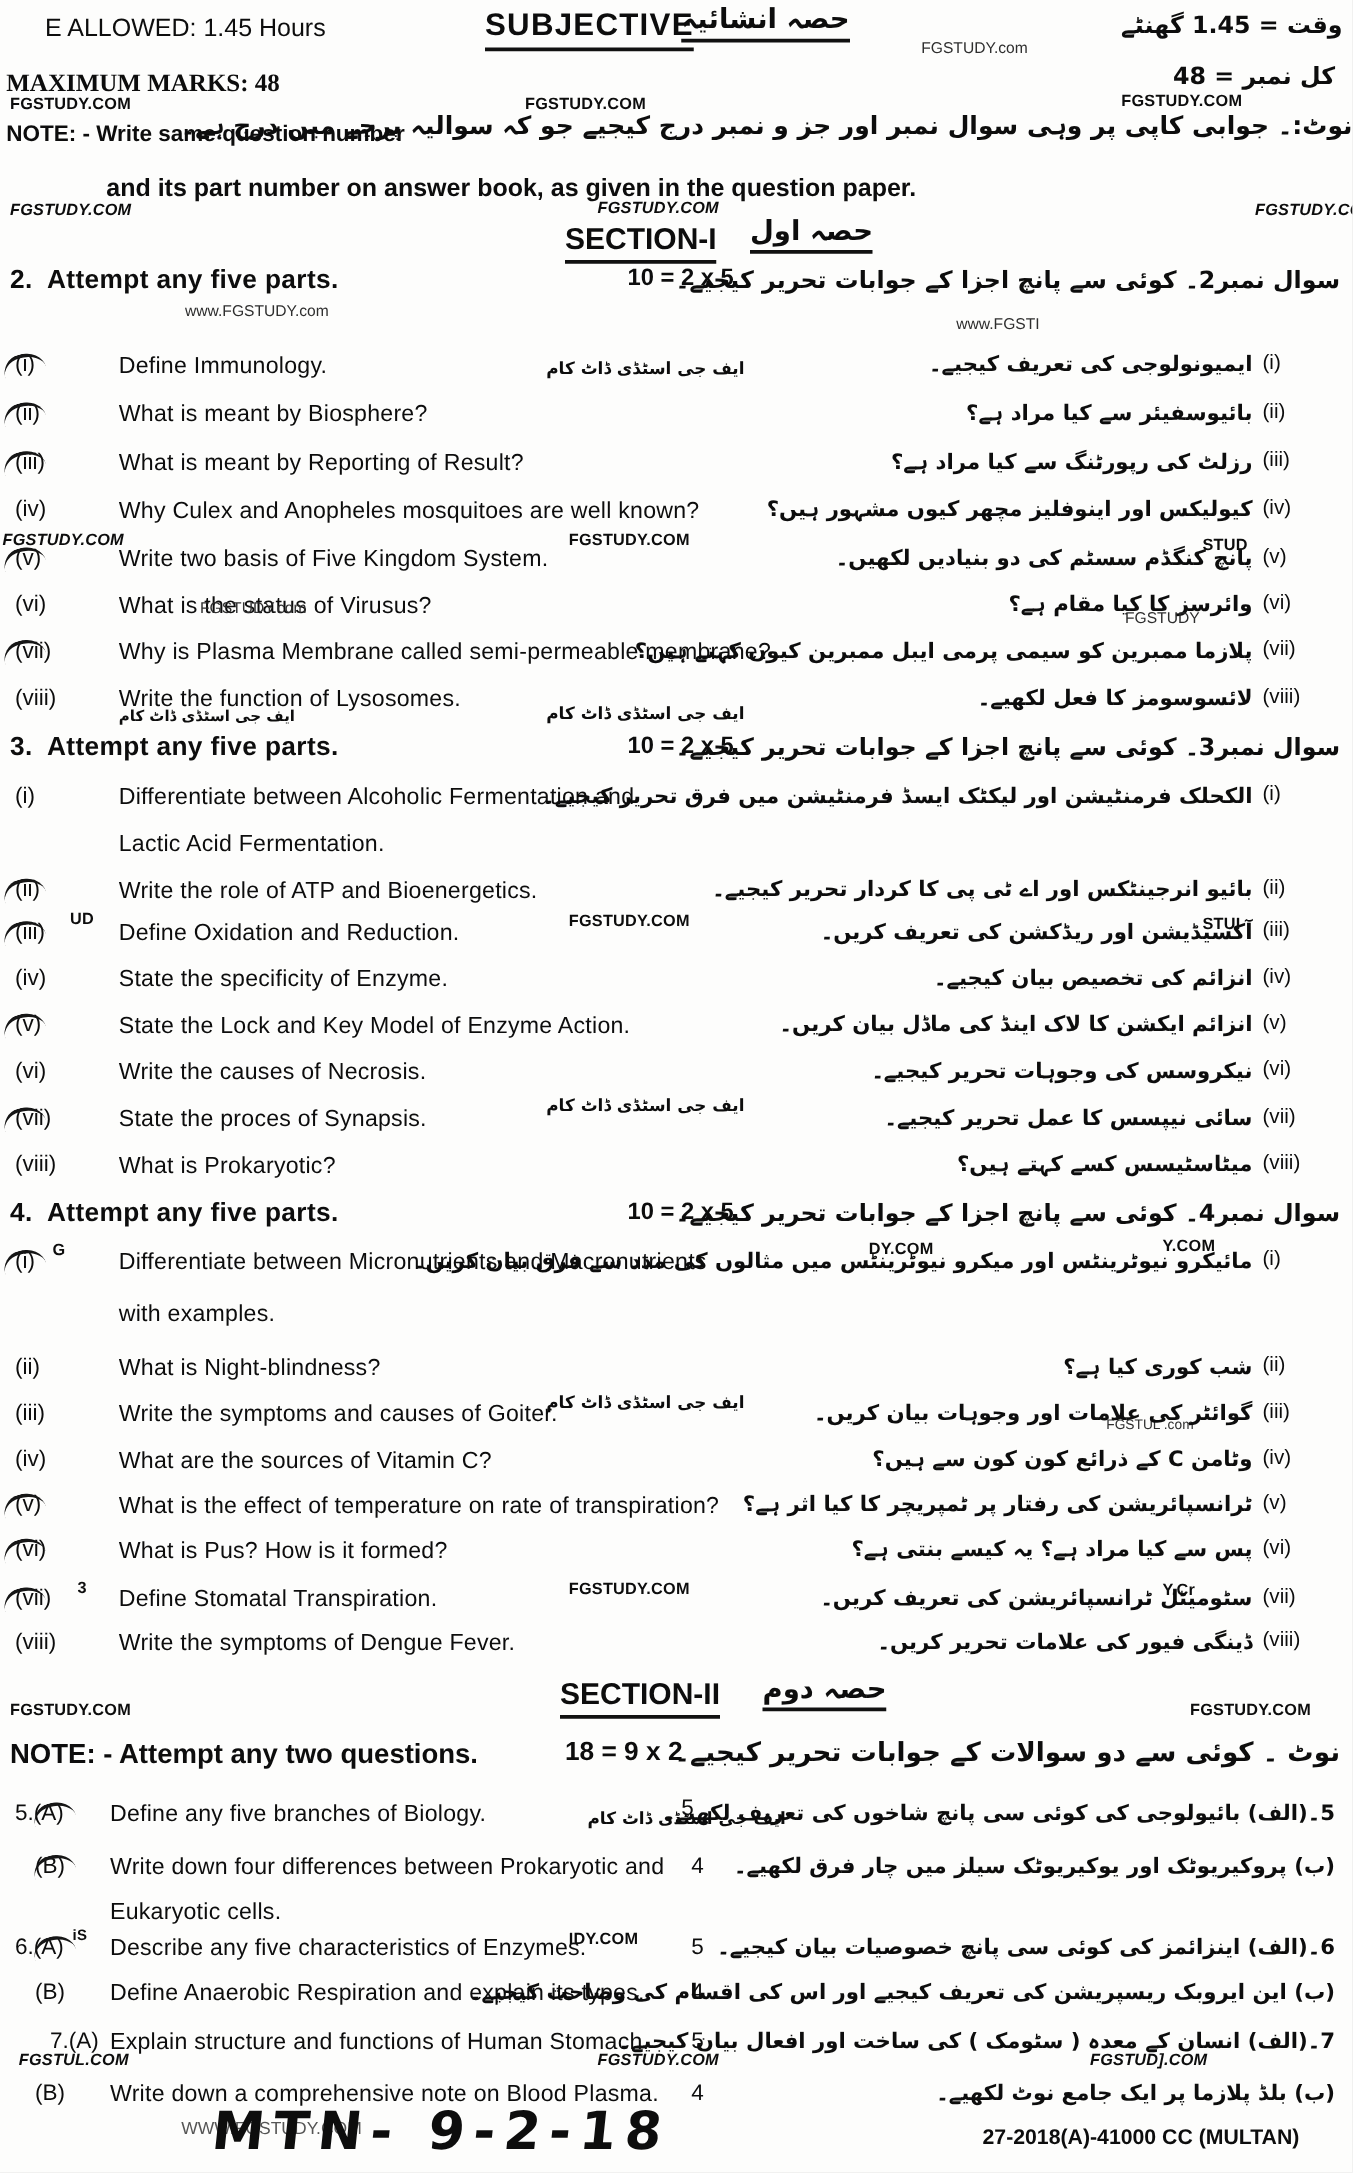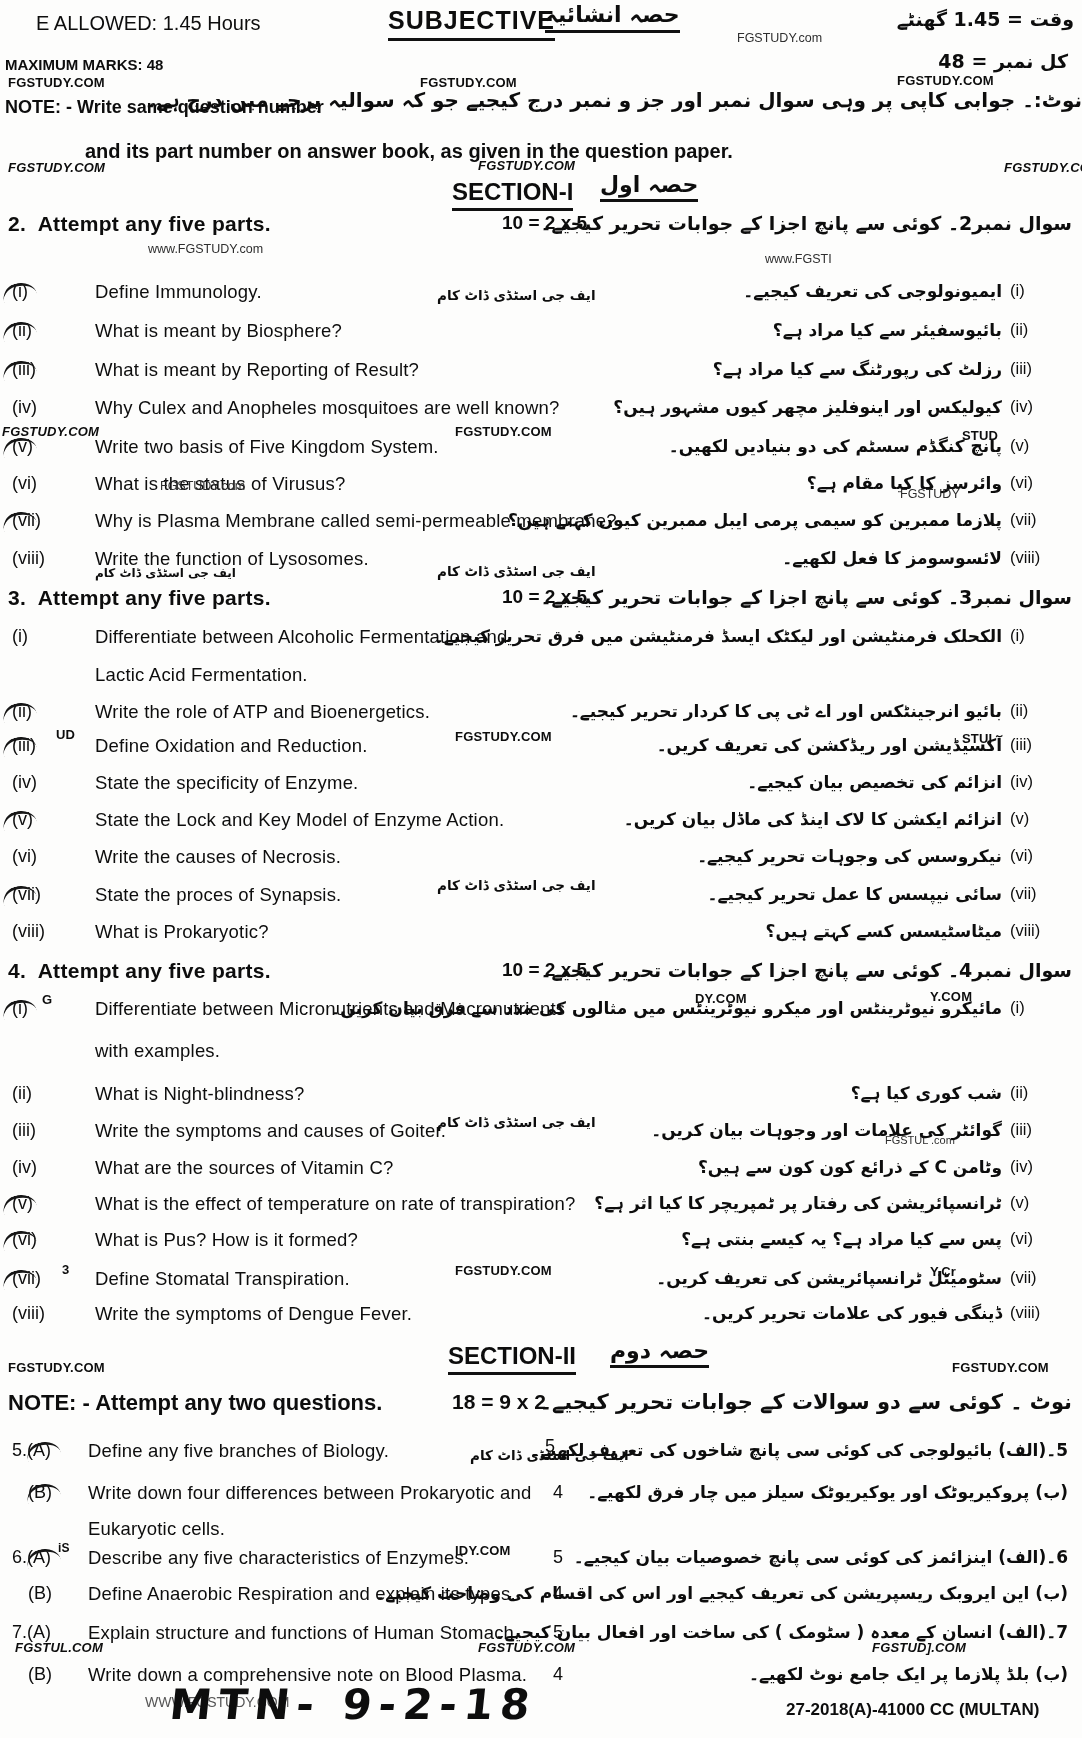--- a/index.html
+++ b/index.html
@@ -30,21 +30,21 @@
 <body>
 
 <div class="page">
 
   <span class="abs" style="left:36px;top:12px;font-size:20px;">E ALLOWED: 1.45 Hours</span>
   <span class="abs b title-underline" style="left:388px;top:6px;font-size:25px;letter-spacing:1px;">SUBJECTIVE</span>
   <span class="abs ur title-underline" style="left:545px;top:2px;font-size:22px;">حصہ انشائیہ</span>
   <span class="abs ur" style="right:8px;top:8px;font-size:19px;">وقت  =  1.45 گھنٹے</span>
   <span class="abs wm-sm" style="left:737px;top:31px;">FGSTUDY.com</span>
 
-  <span class="abs b" style="left:5px;top:56px;font-size:15px;">MAXIMUM MARKS: 48</span>
+  <span class="abs b" style="left:5px;top:56px;font-size:20px;font-family:Liberation Serif, serif;">MAXIMUM MARKS: 48</span>
   <span class="abs ur" style="right:14px;top:50px;font-size:19px;">کل نمبر  =  48</span>
 
   <span class="abs wm" style="left:8px;top:75px;">FGSTUDY.COM</span>
   <span class="abs wm" style="left:420px;top:75px;">FGSTUDY.COM</span>
   <span class="abs wm" style="left:897px;top:73px;">FGSTUDY.COM</span>
 
   <span class="abs b" style="left:5px;top:97px;font-size:18px;">NOTE: - Write same question number</span>
   <span class="abs ur" style="right:0px;top:88px;font-size:20px;">نوٹ:۔ جوابی کاپی پر وہی سوال نمبر اور جز و نمبر درج کیجیے جو کہ سوالیہ پرچے میں درج ہے۔</span>
   <span class="abs b" style="left:85px;top:140px;font-size:20px;">and  its  part  number  on  answer  book,  as  given  in  the  question  paper.</span>
 
@@ -299,21 +299,21 @@
     <span class="abs" style="left:553px;font-size:18px;">5</span>
     <span class="ur ur-text" style="right:14px;">6۔(الف)   اینزائمز کی کوئی سی پانچ خصوصیات بیان کیجیے۔</span>
   </div>
   <div class="row" style="top:1583px;">
     <span class="num" style="left:28px;">(B)</span>
     <span class="en-text" style="left:88px;">Define Anaerobic Respiration and explain its types.</span>
     <span class="abs" style="left:553px;font-size:18px;">4</span>
     <span class="ur ur-text" style="right:14px;">(ب)   این ایروبک ریسپریشن کی تعریف کیجیے اور اس کی اقسام کی وضاحت کیجیے۔</span>
   </div>
   <div class="row" style="top:1622px;">
-    <span class="num" style="width:70px;">7.(A)</span>
+    <span class="num" style="width:70px;margin-left:28px;">7.(A)</span>
     <span class="en-text" style="left:88px;">Explain structure and functions of Human Stomach.</span>
     <span class="abs" style="left:553px;font-size:18px;">5</span>
     <span class="ur ur-text" style="right:14px;">7۔(الف)   انسان کے معدہ ( سٹومک )  کی ساخت اور افعال بیان کیجیے۔</span>
   </div>
   <span class="abs wm i" style="left:15px;top:1640px;">FGSTUL.COM</span>
   <span class="abs wm i" style="left:478px;top:1640px;">FGSTUDY.COM</span>
   <span class="abs wm i" style="left:872px;top:1640px;">FGSTUD].COM</span>
   <div class="row" style="top:1664px;">
     <span class="num" style="left:28px;">(B)</span>
     <span class="en-text" style="left:88px;">Write down a comprehensive note on Blood Plasma.</span>

